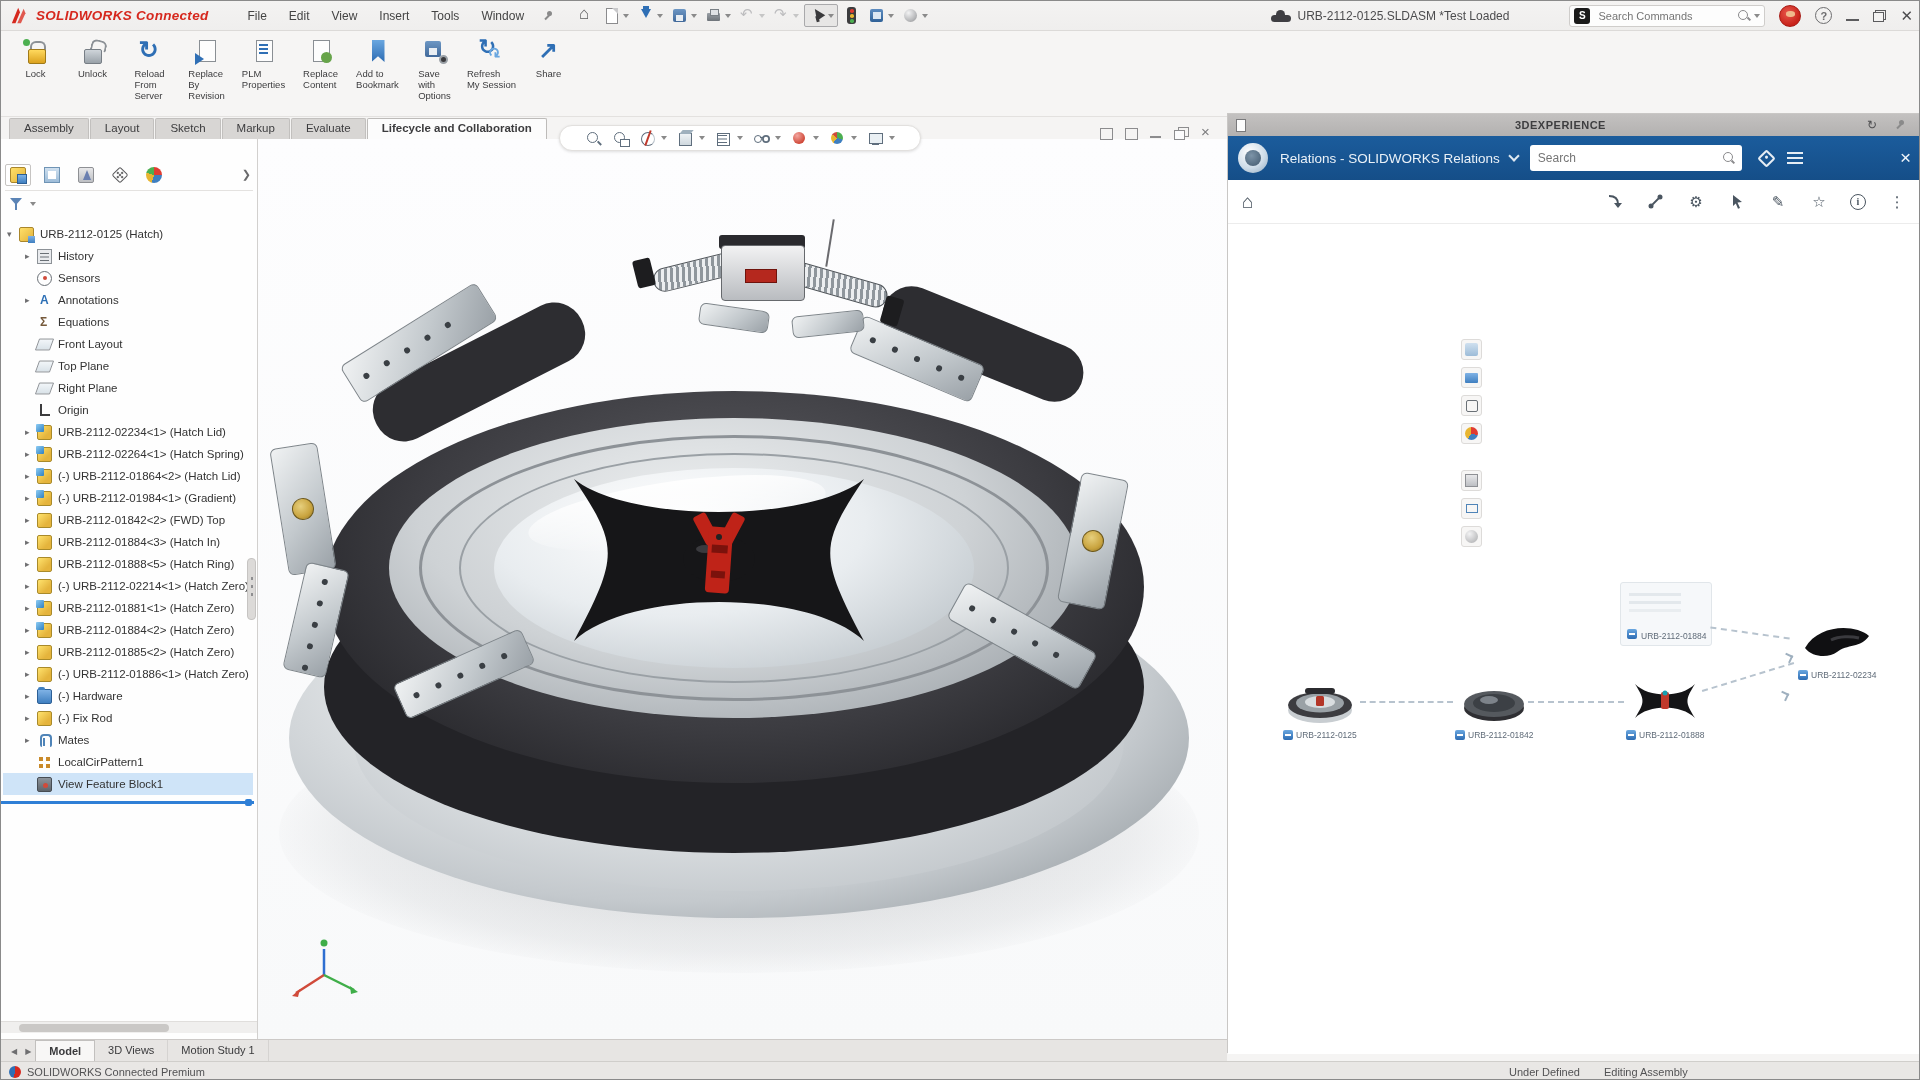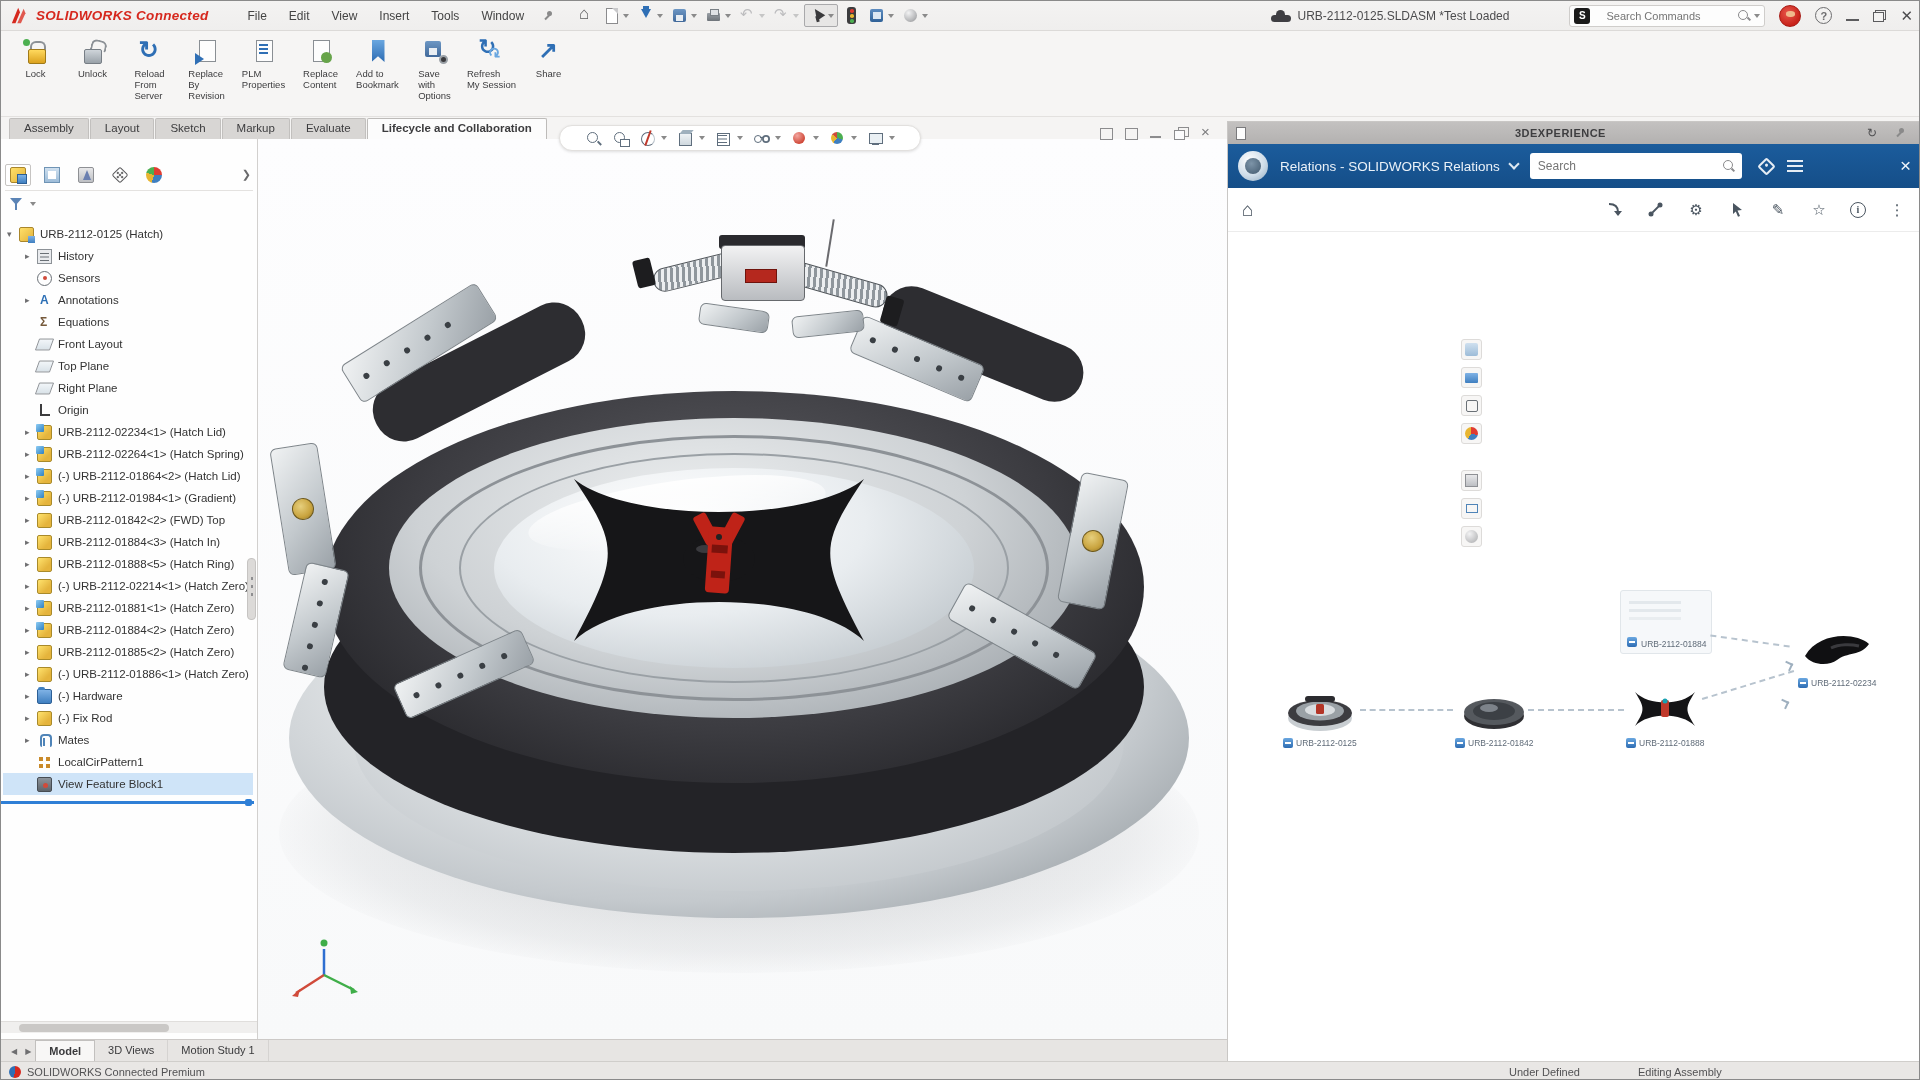--- a/index.html
+++ b/index.html
@@ -42,21 +42,21 @@
   .gi-window::before{content:'';position:absolute;left:2px;top:2px;width:13px;height:13px;background:linear-gradient(#5d8cc0,#2f6197);border-radius:2px;}
   .gi-window::after{content:'';position:absolute;left:4.5px;top:5px;width:8px;height:7px;background:#dce7f2;}
   .gi-sphere::before{content:'';position:absolute;left:2px;top:2px;width:13px;height:13px;border-radius:50%;background:radial-gradient(circle at 35% 30%,#f2f2f3,#b9babc 60%,#8b8c8e);}
 
   .doc-title{display:flex;align-items:center;margin-left:auto;font-size:12px;color:#4c4c4e;white-space:nowrap;}
   .cloud-ic{position:relative;width:20px;height:12px;margin-right:7px;}
   .cloud-ic::before{content:'';position:absolute;left:0;bottom:0;width:20px;height:7px;background:#3e3e42;border-radius:4px;}
   .cloud-ic::after{content:'';position:absolute;left:5px;top:0;width:9px;height:9px;background:#3e3e42;border-radius:50%;}
   .cmd-search{display:flex;align-items:center;width:196px;height:22px;background:#fdfdfd;border:1px solid #cfcdcb;border-radius:3px;margin-left:60px;padding:0 4px;}
   .s-chip{width:16px;height:16px;background:#1a1a1a;color:#fff;font-size:10px;font-weight:bold;display:flex;align-items:center;justify-content:center;border-radius:3px;flex:0 0 16px;}
-  .cmd-search input{flex:1;border:none;outline:none;background:transparent;font-size:11px;color:#555;margin-left:14px;min-width:0;}
+  .cmd-search input{flex:1;border:none;outline:none;background:transparent;font-size:11px;color:#555;margin-left:6px;min-width:0;}
   .lens{position:relative;width:14px;height:14px;flex:0 0 14px;}
   .lens::before{content:'';position:absolute;left:1px;top:1px;width:8px;height:8px;border:1.5px solid #8a8a8c;border-radius:50%;}
   .lens::after{content:'';position:absolute;left:9.5px;top:9.5px;width:4px;height:1.8px;background:#8a8a8c;transform:rotate(45deg);}
   .tb-right{display:flex;align-items:center;margin-left:14px;margin-right:8px;gap:14px;}
   .avatar{width:22px;height:22px;border-radius:50%;background:radial-gradient(circle at 40% 35%,#e8574b,#c8221a 70%);border:1px solid #a71a14;position:relative;}
   .avatar::after{content:'';position:absolute;left:6px;top:5px;width:9px;height:6px;background:#f0b98c;border-radius:45%;}
   .help-ic{width:17px;height:17px;border:1.5px solid #6d6d6f;border-radius:50%;color:#6d6d6f;font-size:11px;font-weight:bold;display:flex;align-items:center;justify-content:center;}
   .win-min{width:13px;height:2px;background:#5c5c5e;margin-top:8px;}
   .win-restore{position:relative;width:13px;height:12px;}
   .win-restore::before{content:'';position:absolute;right:0;top:0;width:9px;height:8px;border:1.5px solid #5c5c5e;}
@@ -221,21 +221,21 @@
   .m-sblocktop{left:450px;top:12px;width:86px;height:14px;background:#2a2a2e;border-radius:3px;}
   .m-sblock{left:452px;top:22px;width:84px;height:56px;background:linear-gradient(#f2f2f3,#b9bcc0);border:1px solid #66696d;border-radius:4px;}
   .m-sred{left:476px;top:46px;width:32px;height:14px;background:#b5281e;border:1px solid #6f130c;}
   .m-arm1{left:430px;top:84px;width:70px;height:22px;transform:rotate(8deg);}
   .m-arm2{left:523px;top:90px;width:72px;height:22px;transform:rotate(-6deg);}
   .m-pin{left:560px;top:-4px;width:2px;height:48px;background:#6a6a6e;transform:rotate(9deg);}
   .spider-svg{position:absolute;left:250px;top:238px;width:400px;height:220px;}
   .triad-svg{position:absolute;left:15px;top:712px;width:80px;height:72px;}
 
   
-  .rightpanel{position:absolute;left:1226px;top:120px;width:694px;height:940px;background:#fff;border:1px solid #c9c7c5;border-right:none;}
+  .rightpanel{position:absolute;left:1226px;top:112px;width:694px;height:940px;background:#fff;border:1px solid #c9c7c5;border-right:none;}
   .rp-graybar{position:absolute;left:0;top:0;width:100%;height:22px;background:linear-gradient(#c3c1c0,#b3b1b0);display:flex;align-items:center;padding:0 8px;}
   .rp-docic{width:10px;height:13px;background:#fdfdfd;border:1px solid #7a7a7c;margin-right:8px;}
   .rp-wintitle{flex:1;text-align:center;font-size:11px;font-weight:bold;color:#3e3e40;letter-spacing:.5px;}
   .rp-refresh{font-size:12px;color:#4e4e50;margin-right:10px;}
   .rp-bluebar{position:absolute;left:0;top:22px;width:100%;height:44px;background:linear-gradient(#1b5c9c,#154e88);display:flex;align-items:center;padding:0 10px;}
   .compass{width:30px;height:30px;border-radius:50%;background:radial-gradient(circle at 38% 32%,#ffffff,#cfdde9 55%,#8fa9bf);position:relative;flex:0 0 30px;}
   .compass::after{content:'';position:absolute;left:7px;top:7px;width:16px;height:16px;border-radius:50%;background:radial-gradient(circle at 40% 35%,#7d94a8,#41596e);}
   .rp-title{color:#eaf1f8;font-size:13.5px;margin-left:12px;white-space:nowrap;}
   .chev{width:8px;height:8px;border-right:2px solid #dfe9f2;border-bottom:2px solid #dfe9f2;transform:rotate(45deg);margin:-4px 10px 0 10px;}
   .rp-search{display:flex;align-items:center;width:212px;height:26px;background:#fff;border-radius:3px;padding:0 6px;margin-left:2px;}
@@ -266,21 +266,21 @@
   .conn{position:absolute;border-top:2px dashed #b7c3ce;}
   .arrowhead{position:absolute;width:8px;height:8px;border-top:2px solid #9fb0bf;border-right:2px solid #9fb0bf;}
 
   
   .bottomtabs{position:absolute;left:0;top:1038px;width:1226px;height:22px;background:#e7e5e3;border-top:1px solid #ccc9c7;display:flex;align-items:flex-end;padding-left:6px;}
   .bt-nav{font-size:8px;color:#6e6e70;padding:5px 4px;}
   .btab{height:21px;padding:4px 13px 0;font-size:11px;color:#3a3a3c;border-right:1px solid #d5d3d1;}
   .btab.active{background:#f8f7f6;font-weight:bold;border:1px solid #c2c0be;border-bottom:none;}
   .statusbar{position:absolute;left:0;top:1060px;width:1920px;height:20px;background:#e9e7e5;border-top:1px solid #d0cecb;display:flex;align-items:center;font-size:11px;color:#525254;}
   .sb-logo{width:12px;height:12px;border-radius:50%;background:conic-gradient(#d6281e 0 55%,#2f6fb5 55%);margin:0 6px 0 8px;}
-  .sb-right{position:absolute;left:1508px;display:flex;gap:58px;}
+  .sb-right{position:absolute;left:1508px;display:flex;gap:24px;}
 </style>
 </head>
 <body>
 
 <div class="app">
 
   <div class="titlebar">
     <div class="sw-logo">
       <svg viewBox="0 0 24 22">
           <path d="M3 19 L10 2 L12 7 L7 19 Z" fill="#d6281e"></path>

